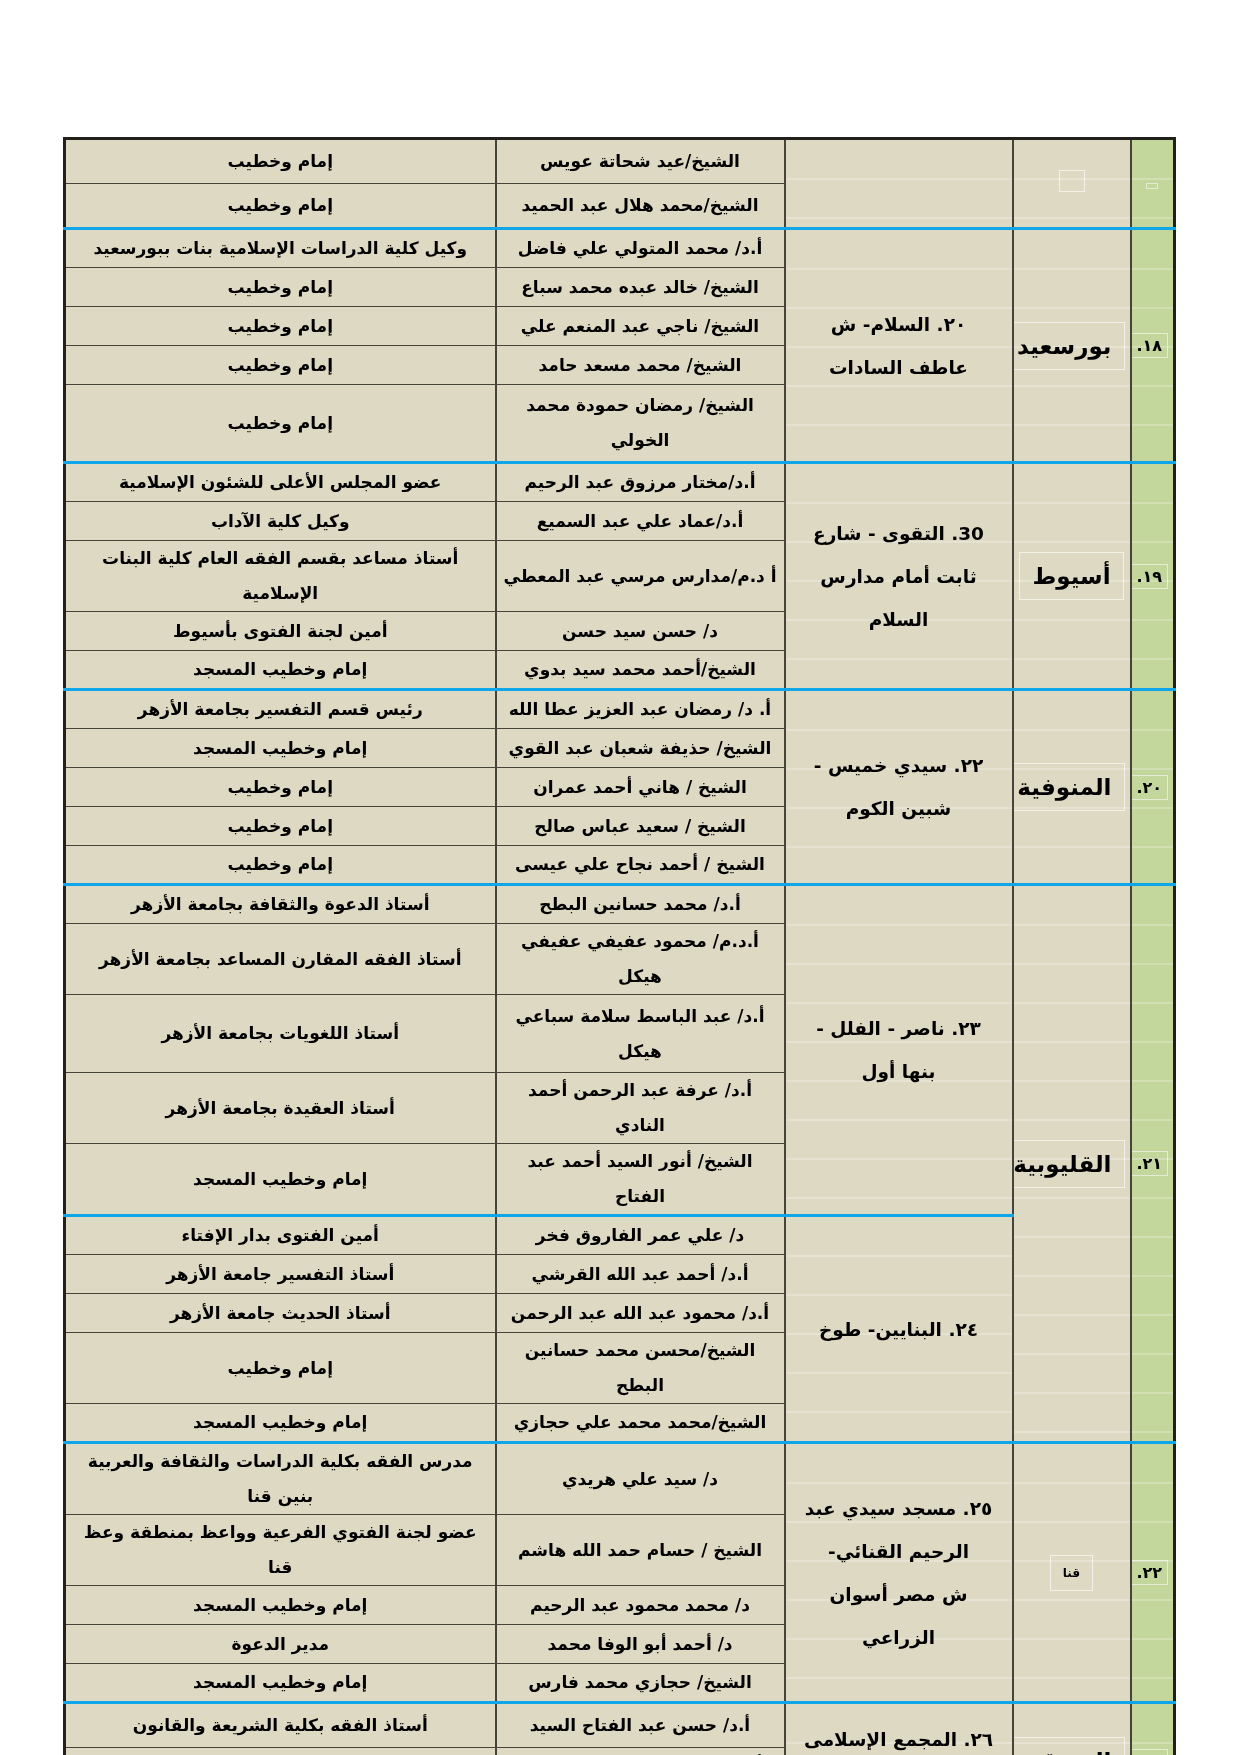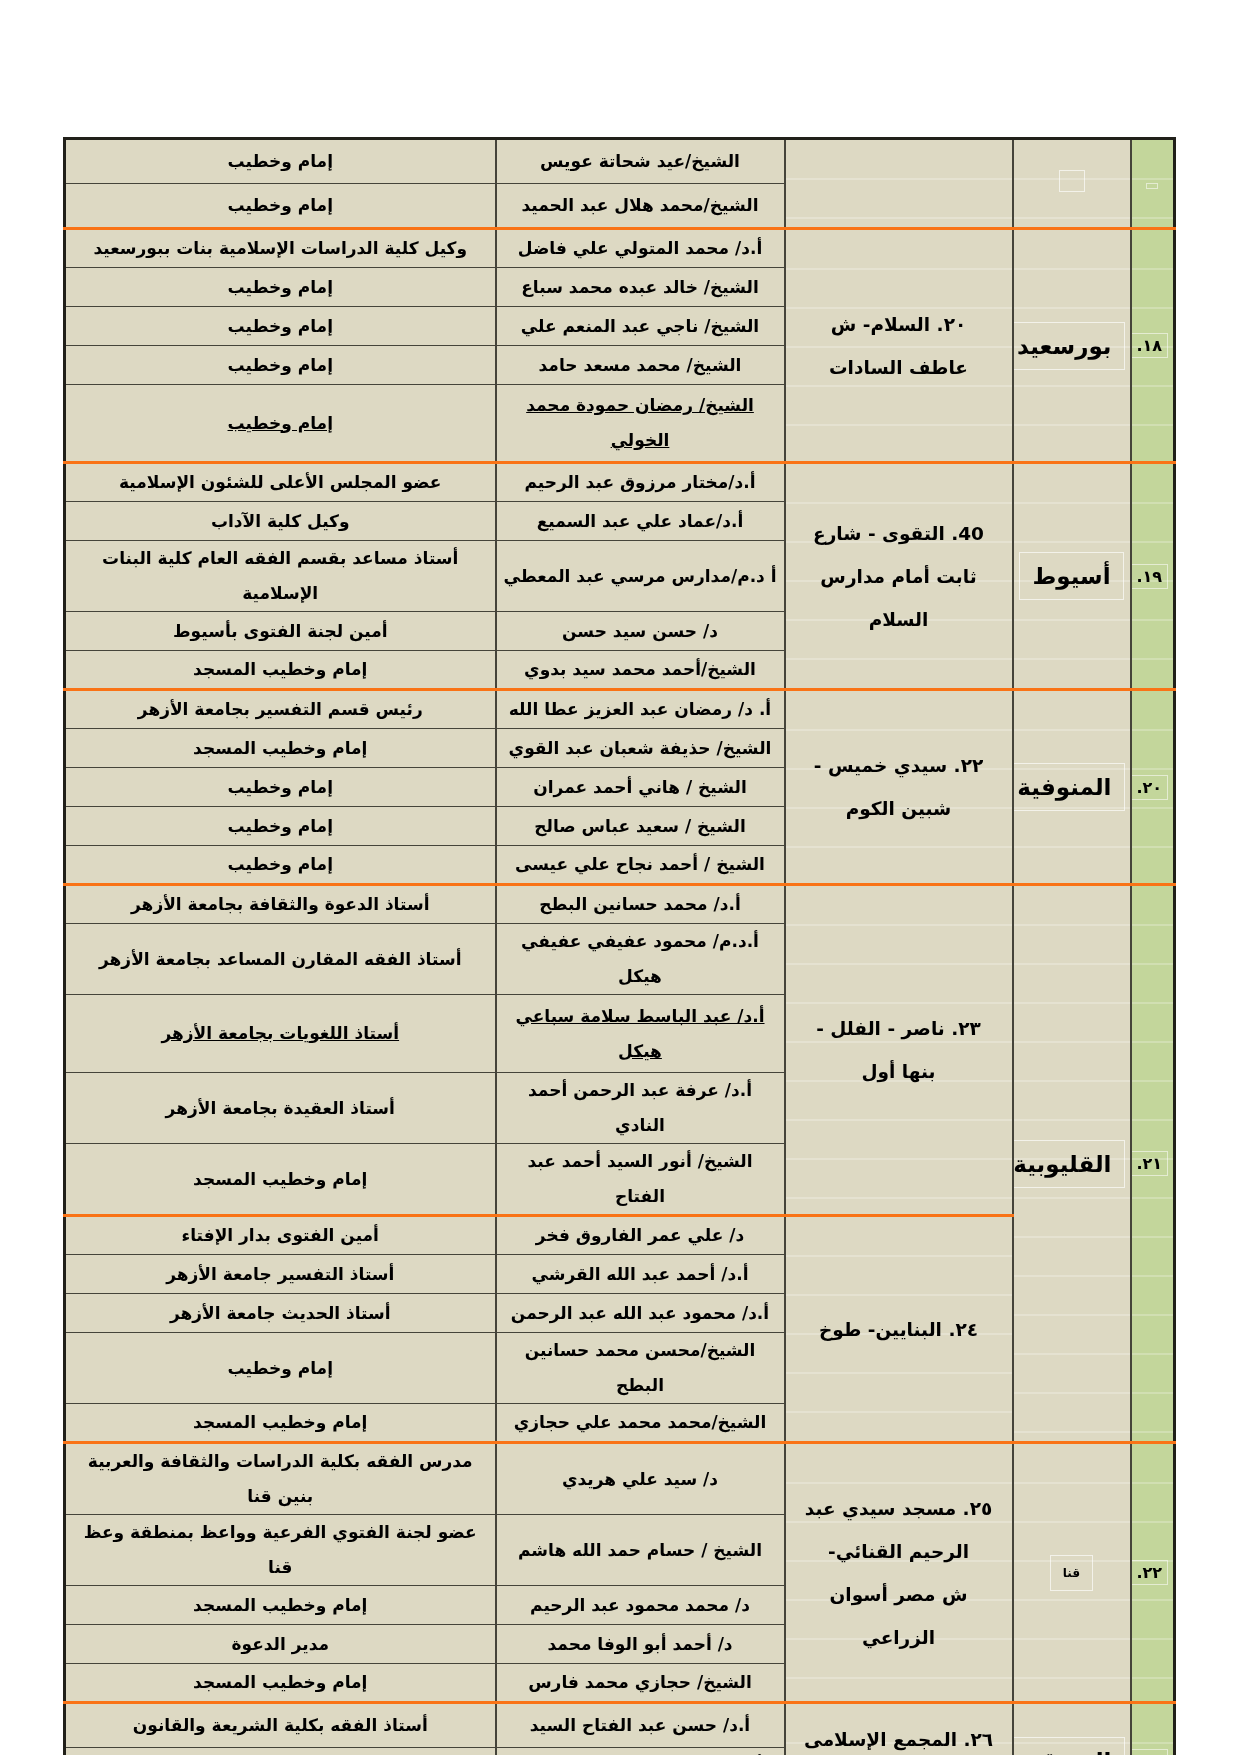--- a/index.html
+++ b/index.html
@@ -23,22 +23,22 @@
     background:#ddd9c3;
     color:#000;
     text-align:center;
     vertical-align:middle;
     padding:0 5px;
     overflow:hidden;
     font-weight:bold;
   }
   tr       { height:39px; }
   tr.h45   { height:45px; }
-  tr.h80   { height:78px;text-decoration:underline; }
-  tr.gs td, tr.ss td { border-top:3px solid #f97316; }
+  tr.h80   { height:78px; }
+  tr.gs td, tr.ss td { border-top:3px solid #0ea5e9; }
 
   td.serial { background:#c3d69b; font-size:16px; }
   td.gov    { font-size:23px; }
   td.gov.small { font-size:12px; }
   td.mosque { font-size:18.5px; white-space:pre-line; line-height:43px; }
   td.name, td.role { font-size:17px; white-space:pre-line; line-height:35px; }
 
   
   td.mz {
     background-image:repeating-linear-gradient(
@@ -97,21 +97,21 @@
   </tr>
   <tr class="h80">
     <td class="name">الشيخ/ رمضان حمودة محمد
 الخولي</td>
     <td class="role">إمام وخطيب</td>
   </tr>
 
   <tr class="gs">
     <td class="serial mz" rowspan="5"><span class="serbox">١٩.</span></td>
     <td class="gov mz" rowspan="5"><span class="govbox">أسيوط</span></td>
-    <td class="mosque mz" rowspan="5">40. التقوى - شارع
+    <td class="mosque mz" rowspan="5">30. التقوى - شارع
 ثابت أمام مدارس
 السلام</td>
     <td class="name">أ.د/مختار مرزوق عبد الرحيم</td>
     <td class="role">عضو المجلس الأعلى للشئون الإسلامية</td>
   </tr>
   <tr>
     <td class="name">أ.د/عماد علي عبد السميع</td>
     <td class="role">وكيل كلية الآداب</td>
   </tr>
   <tr>

